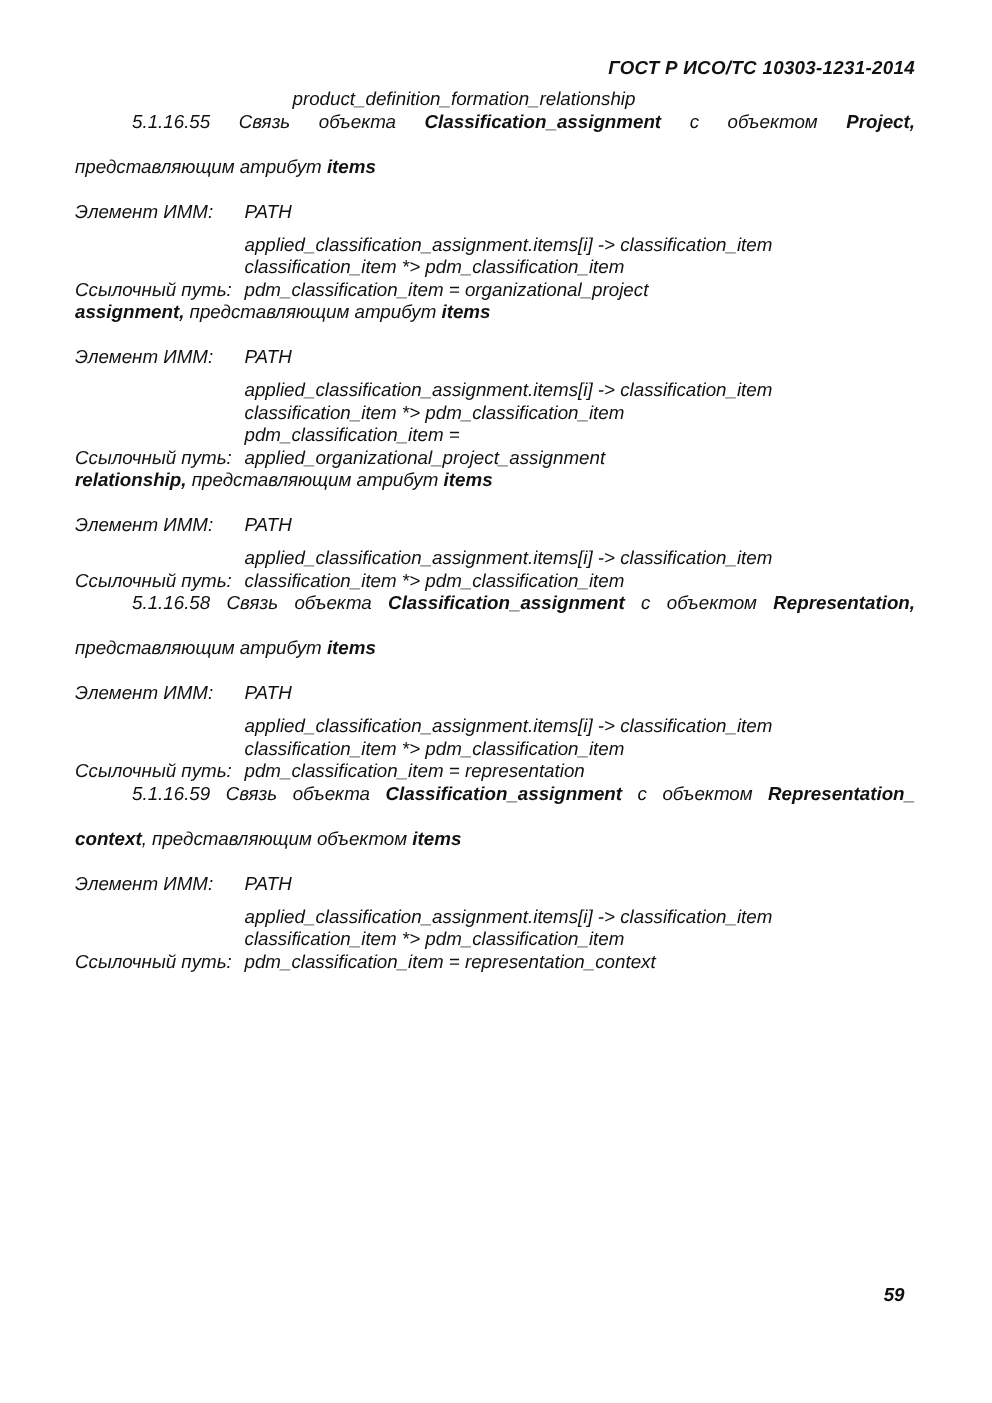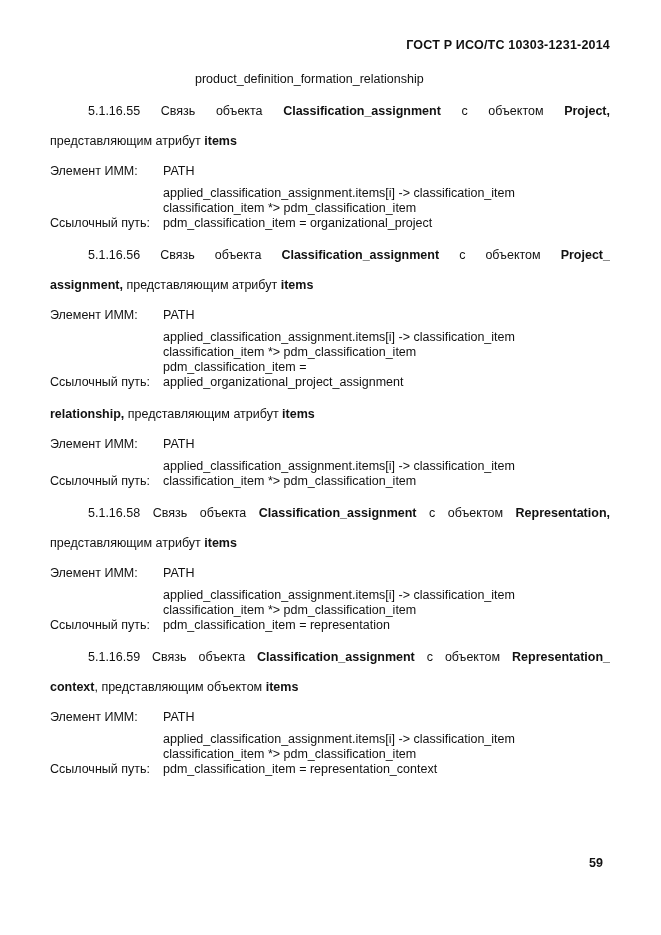--- a/index.html
+++ b/index.html
@@ -9,32 +9,33 @@
     width: 661px;
     height: 935px;
     margin: 0 auto;
     background: #ffffff;
     color: #111111;
     font-family: "Liberation Sans", "DejaVu Sans", sans-serif;
     font-size: 12.5px;
     line-height: 15px;
     padding: 38px 51px 0 50px;
     overflow: hidden;
+    font-style: italic;
   }
   .doc-header {
     text-align: right;
     font-weight: bold;
     letter-spacing: 0.2px;
   }
   .continuation {
-    margin-top: 19px;
+    margin-top: 6px;
     margin-left: 113px;
     padding-left: 32px;
   }
-  .sec { margin-top: 17px; }
+  .sec { }
   .h-line { }
   .h-first {
     text-indent: 38px;
     text-align: justify;
     text-align-last: justify;
     -moz-text-align-last: justify;
     margin-bottom: 15px;
     white-space: normal;
   }
   .h-last {
@@ -73,21 +74,20 @@
       <span class="lbl">Ссылочный путь:</span>
       <span class="val">
             <div class="path-line">applied_classification_assignment.items[i] -&gt; classification_item</div>
             <div class="path-line">classification_item *&gt; pdm_classification_item</div>
             <div class="path-line">pdm_classification_item = organizational_project</div>
           </span>
     </div>
   </section>
 
   <section class="sec">
-    <p class="h-line h-first"><span>5.1.16.56 Связь объекта </span><span class="b">Classification_assignment</span><span> с объектом </span><span class="b">Project_</span></p>
     <p class="h-line h-last"><span class="b">assignment,</span><span> представляющим атрибут </span><span class="b">items</span></p>
     <div class="row imm-row">
       <span class="lbl">Элемент ИММ:</span>
       <span class="val">PATH</span>
     </div>
     <div class="row path-row">
       <span class="lbl">Ссылочный путь:</span>
       <span class="val">
             <div class="path-line">applied_classification_assignment.items[i] -&gt; classification_item</div>
             <div class="path-line">classification_item *&gt; pdm_classification_item</div>

